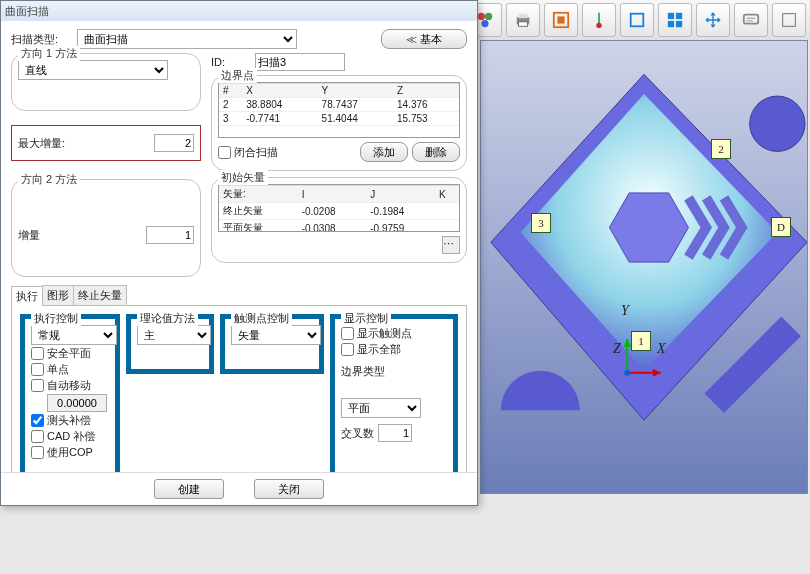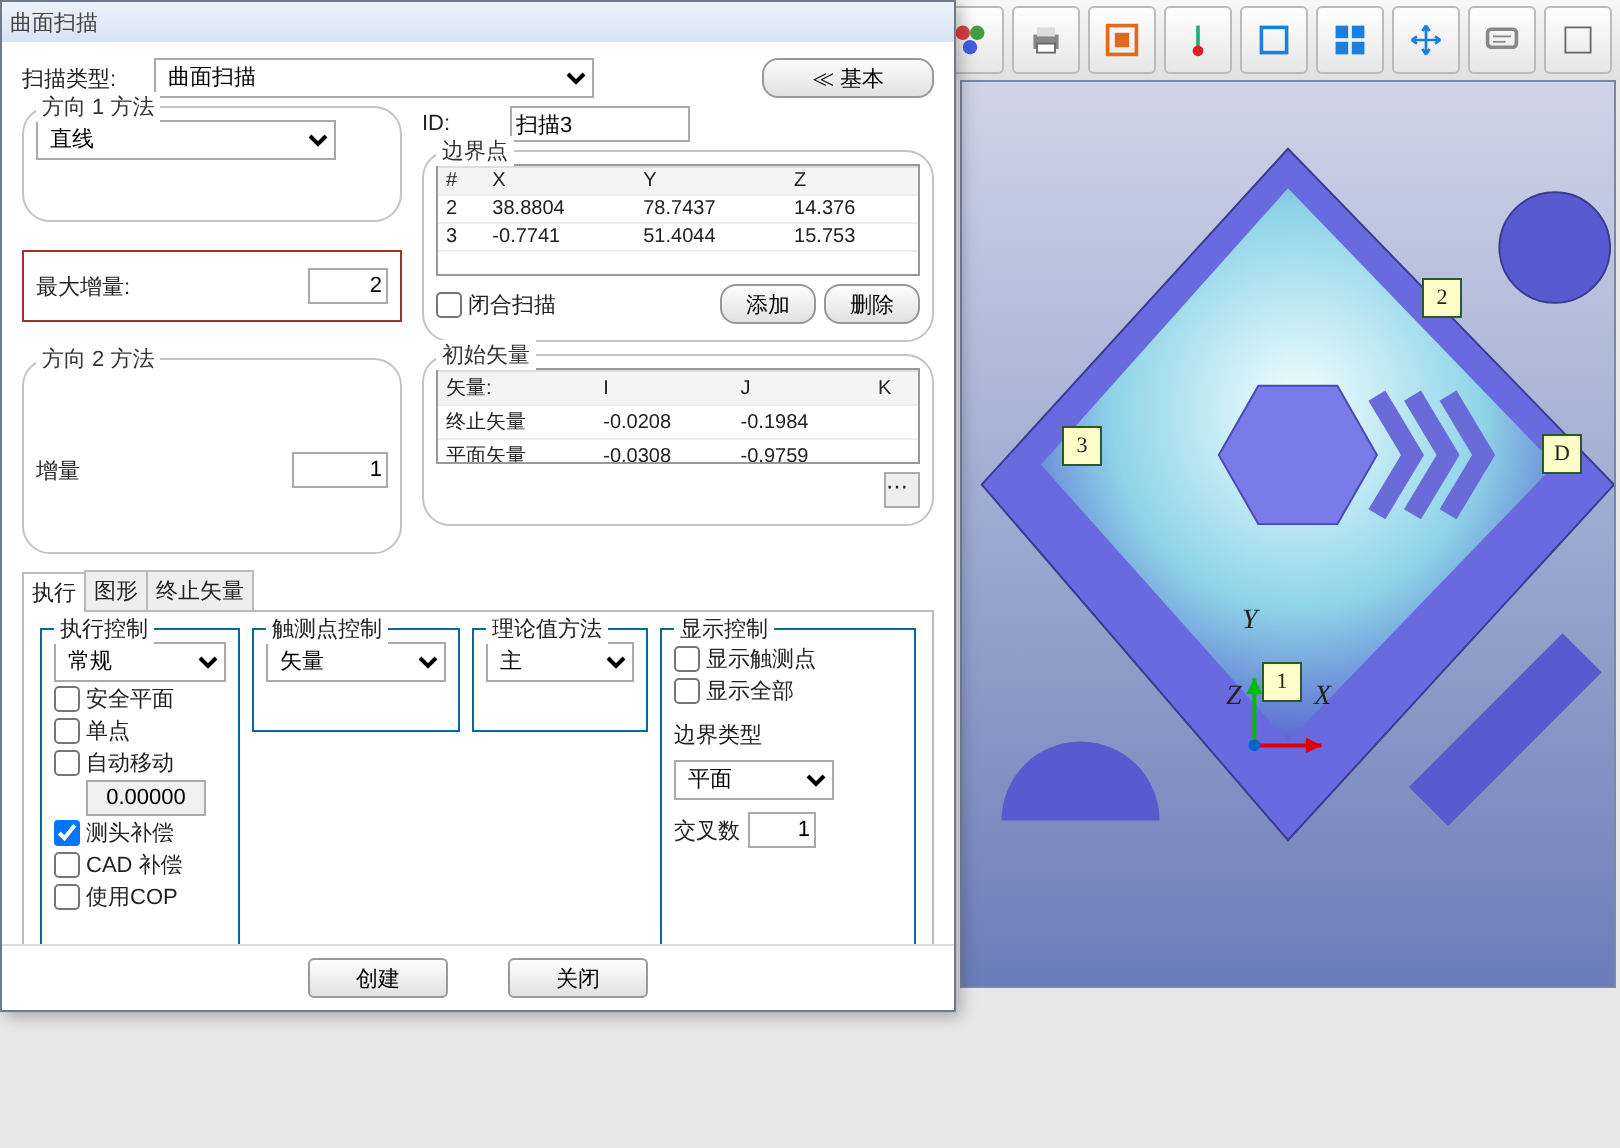--- a/index.html
+++ b/index.html
@@ -45,21 +45,21 @@
 .chk{display:flex;align-items:center;gap:3px;margin:1px 0}
 .chk input{margin:0}
 
 
 .tabs{display:flex;border-bottom:1px solid #bbb;margin-top:2px}
 .tab{padding:2px 4px;border:1px solid #bbb;border-bottom:none;background:#eee;margin-right:-1px;font-size:11px}
 .tab.active{background:#fff;position:relative;top:1px}
 .tabpanel{border:1px solid #bbb;border-top:none;padding:8px;flex:1;display:flex;gap:6px}
 
 .panel-col{display:flex;flex-direction:column}
-.panel-group{border:1px solid #0369a1;padding:6px 6px;position:relative;margin-bottom:6px}
+.panel-group{border:5px solid #0369a1;padding:6px 6px;position:relative;margin-bottom:6px}
 .panel-group>.legend{position:absolute;top:-8px;left:6px;background:#fff;padding:0 3px}
 
 .footer{display:flex;justify-content:center;gap:30px;padding:6px 0;border-top:1px solid #ddd}
 .footer .btn{width:70px;border-radius:3px}
 
 
 .view3d{position:absolute;top:40px;left:480px;right:2px;bottom:80px;background:linear-gradient(#cfd4e8,#6b7db8);border:1px solid #7a88a6;overflow:hidden}
 .view3d svg{width:100%;height:100%}
 .axis-lbl{position:absolute;font-family:serif;font-style:italic;font-size:14px;color:#222}
 .marker{position:absolute;width:18px;height:18px;border:1px solid #2a5a2a;background:#fffec8;display:flex;align-items:center;justify-content:center;font-size:11px;font-family:serif}
@@ -319,48 +319,48 @@
                 <input type="checkbox" style="">
                 <span>CAD 补偿</span>
               </label>
           <label class="chk">
                 <input type="checkbox" style="">
                 <span>使用COP</span>
               </label>
         </div>
       </div>
 
+      <div class="panel-col" style="width:88px">
+        <div class="panel-group" style="height:38px">
+          <span class="legend">理论值方法</span>
+          <select class="dd" style="width:74px"><option>主</option></select>
+        </div>
+      </div>
+
       <div class="panel-col" style="width:104px">
         <div class="panel-group" style="height:38px">
           <span class="legend">触测点控制</span>
           <select class="dd" style="width:90px"><option>矢量</option></select>
         </div>
       </div>
 
-      <div class="panel-col" style="width:88px">
-        <div class="panel-group" style="height:38px">
-          <span class="legend">理论值方法</span>
-          <select class="dd" style="width:74px"><option>主</option></select>
-        </div>
-      </div>
-
       <div class="panel-col" style="flex:1">
         <div class="panel-group" style="height:150px">
           <span class="legend">显示控制</span>
           <label class="chk">
                 <input type="checkbox" style="">
                 <span>显示触测点</span>
               </label>
           <label class="chk">
                 <input type="checkbox" style="">
                 <span>显示全部</span>
               </label>
           <div class="sep"></div>
           <span>边界类型</span>
-          <select class="dd" style="width:80px;margin-top:5px"><option>平面</option></select>
+          <select class="dd" style="width:80px;margin-top:19px"><option>平面</option></select>
           <div class="sep"></div>
           <div class="row">
             <span>交叉数</span>
             <input type="text" style="width: 34px; text-align: right;" value="1">
           </div>
         </div>
       </div>
 
     </div>
 

